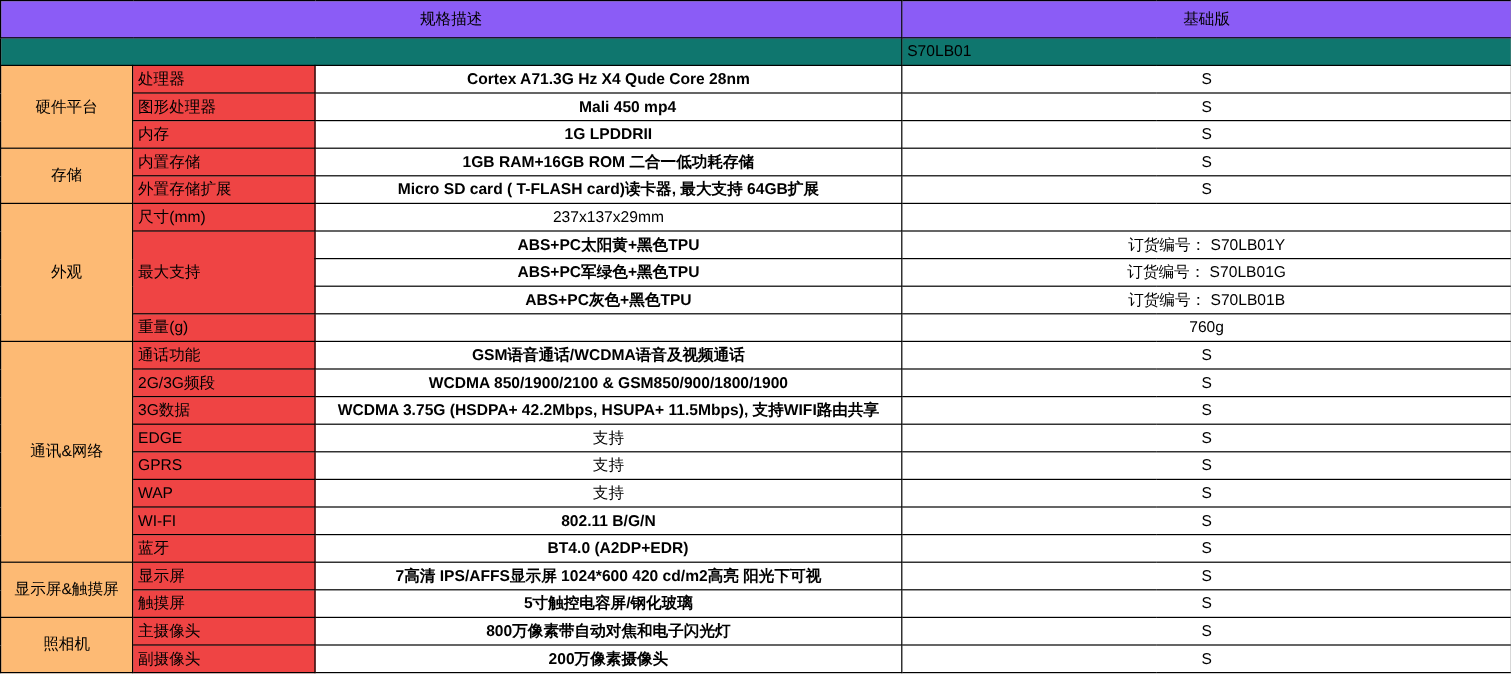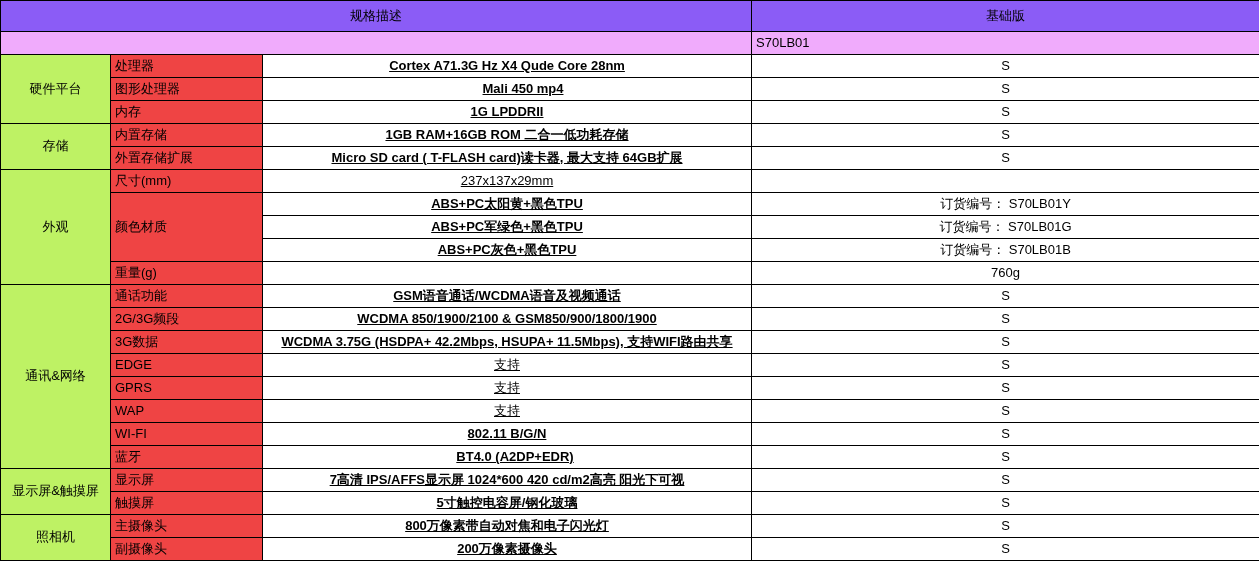--- a/index.html
+++ b/index.html
@@ -40,40 +40,39 @@
   col.c4 { width: 296px; }
 
   .hdr {
     background: #8b5cf6;
     text-align: center;
     font-size: 16px;
     height: 30px;
     font-weight: normal;
   }
   .subhdr {
-    background: #f0abfc;
+    background: #0f766e;
     height: 19px;
     font-size: 13px;
     text-align: left;
   }
   .grp {
-    background: #bef264;
+    background: #fdba74;
     text-align: center;
     font-size: 14px;
   }
   .cat {
     background: #ef4444;
     text-align: left;
     font-size: 14px;
     padding-left: 6px;
   }
   .desc {
     text-align: center;
     font-size: 13px;
-    text-decoration: underline;
   }
   .mark {
     text-align: center;
     font-weight: bold;
     font-size: 14px;
   }
   .ordernum {
     text-align: center;
     font-size: 12px;
   }
@@ -132,21 +131,21 @@
           <td class="desc" style="font-weight: bold;">Micro SD card ( T-FLASH card)读卡器, 最大支持 64GB扩展</td>
           <td colspan="2" class="mark">S</td>
         </tr>
         <tr class="r">
           <td class="grp" rowspan="5">外观</td>
           <td class="cat">尺寸(mm)</td>
           <td class="desc">237x137x29mm</td>
           <td colspan="2" class="mark"></td>
         </tr>
         <tr class="r">
-          <td class="cat" rowspan="3">颜色材质</td>
+          <td class="cat" rowspan="3">最大支持</td>
           <td class="desc" style="font-weight: bold;">ABS+PC太阳黄+黑色TPU</td>
           <td colspan="2" class="ordernum">订货编号： S70LB01Y</td>
         </tr>
         <tr class="r">
           <td class="desc" style="font-weight: bold;">ABS+PC军绿色+黑色TPU</td>
           <td colspan="2" class="ordernum">订货编号： S70LB01G</td>
         </tr>
         <tr class="r">
           <td class="desc" style="font-weight: bold;">ABS+PC灰色+黑色TPU</td>
           <td colspan="2" class="ordernum">订货编号： S70LB01B</td>

